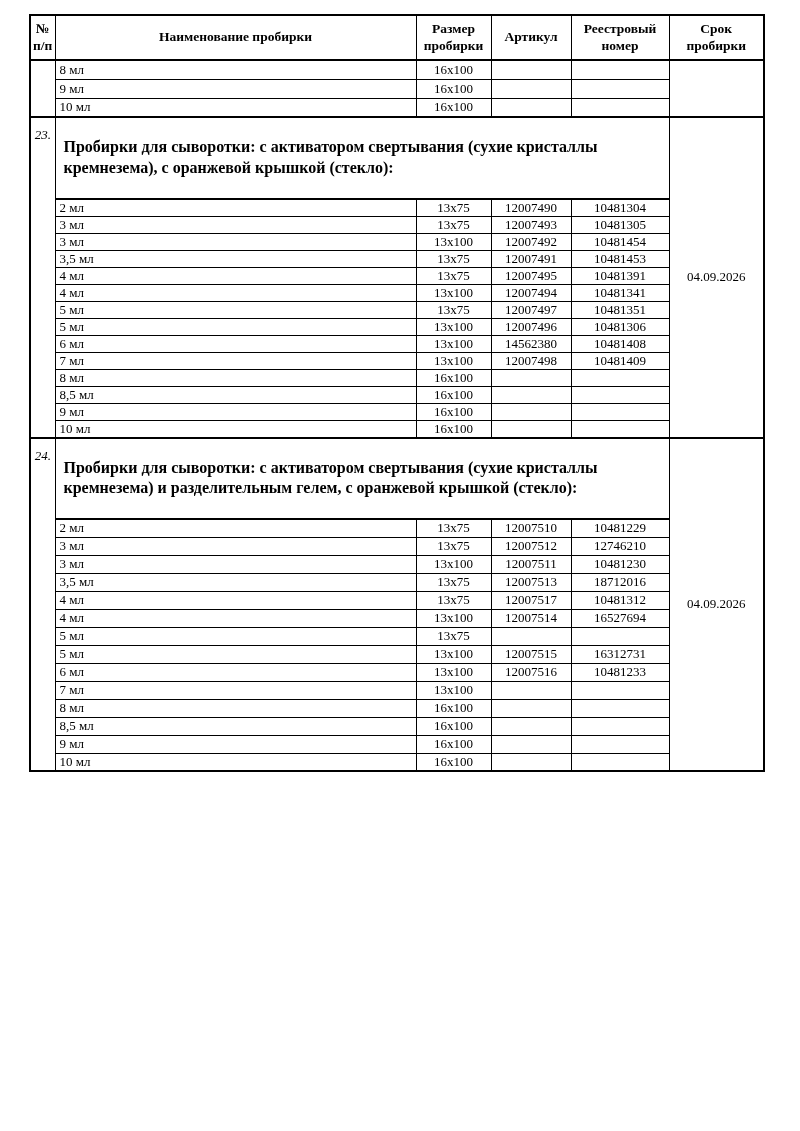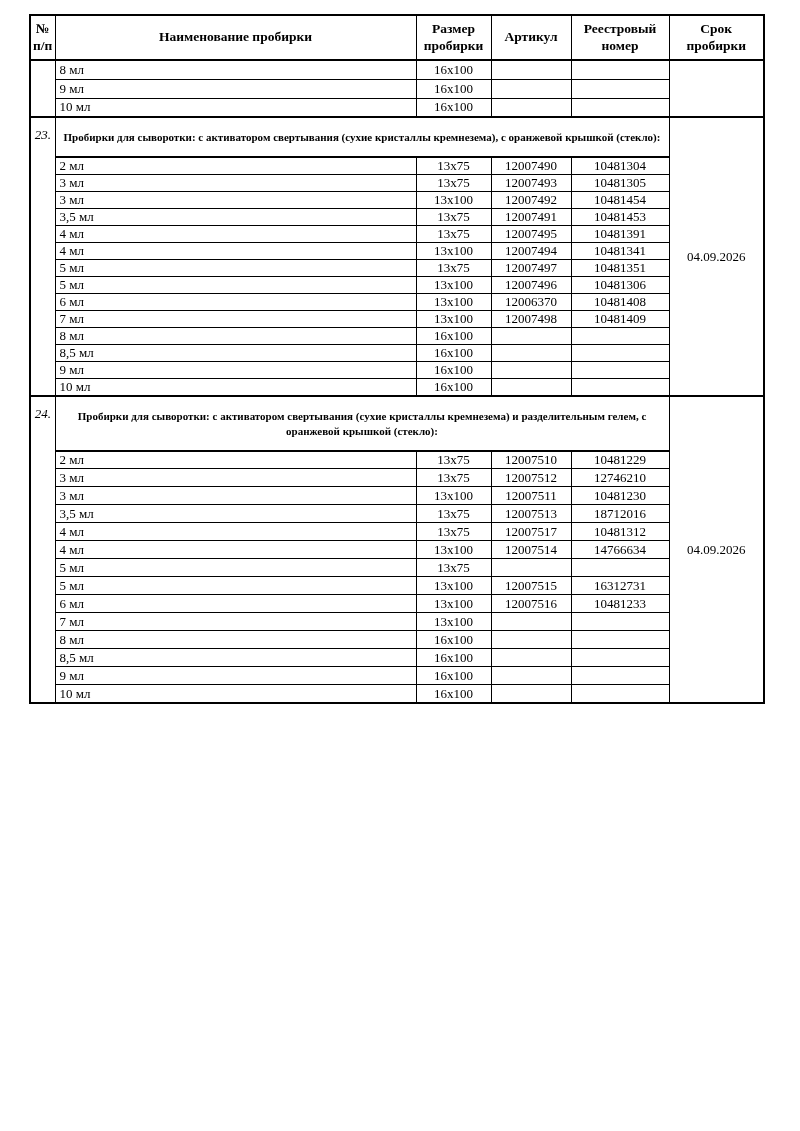--- a/index.html
+++ b/index.html
@@ -37,26 +37,25 @@
     padding: 1px 2px;
   }
   th.h-num { white-space: pre-line; }
   tr.sec0 { height: 19px; }
   tr.sec1 { height: 17px; }
   tr.sec2 { height: 18px; }
   tr.title-row { height: 36px; }
   tr.title-row td { border-top: 2px solid #000; }
   td.title-cell {
     font-weight: bold;
-    font-size: 11px;
+    font-size: 16px;
     line-height: 1.3;
-    text-align: center;
     vertical-align: middle;
     border-bottom: 2px solid #000;
-    padding: 12px 8px;
+    padding: 19px 8px;
   }
   td.num-cell {
     font-size: 13px;
     text-align: center;
     vertical-align: top;
     padding-top: 9px;
     font-style: italic;
   }
   td.name-cell {
     font-size: 13px;
@@ -173,21 +172,21 @@
         </tr>
         <tr class="data-row sec1">
           <td class="name-cell">5 мл</td>
           <td class="size-cell">13x100</td>
           <td class="article-cell">12007496</td>
           <td class="registry-cell">10481306</td>
         </tr>
         <tr class="data-row sec1">
           <td class="name-cell">6 мл</td>
           <td class="size-cell">13x100</td>
-          <td class="article-cell">12006370</td>
+          <td class="article-cell">14562380</td>
           <td class="registry-cell">10481408</td>
         </tr>
         <tr class="data-row sec1">
           <td class="name-cell">7 мл</td>
           <td class="size-cell">13x100</td>
           <td class="article-cell">12007498</td>
           <td class="registry-cell">10481409</td>
         </tr>
         <tr class="data-row sec1">
           <td class="name-cell">8 мл</td>
@@ -245,21 +244,21 @@
         <tr class="data-row sec2">
           <td class="name-cell">4 мл</td>
           <td class="size-cell">13x75</td>
           <td class="article-cell">12007517</td>
           <td class="registry-cell">10481312</td>
         </tr>
         <tr class="data-row sec2">
           <td class="name-cell">4 мл</td>
           <td class="size-cell">13x100</td>
           <td class="article-cell">12007514</td>
-          <td class="registry-cell">14766634</td>
+          <td class="registry-cell">16527694</td>
         </tr>
         <tr class="data-row sec2">
           <td class="name-cell">5 мл</td>
           <td class="size-cell">13x75</td>
           <td class="article-cell"></td>
           <td class="registry-cell"></td>
         </tr>
         <tr class="data-row sec2">
           <td class="name-cell">5 мл</td>
           <td class="size-cell">13x100</td>

